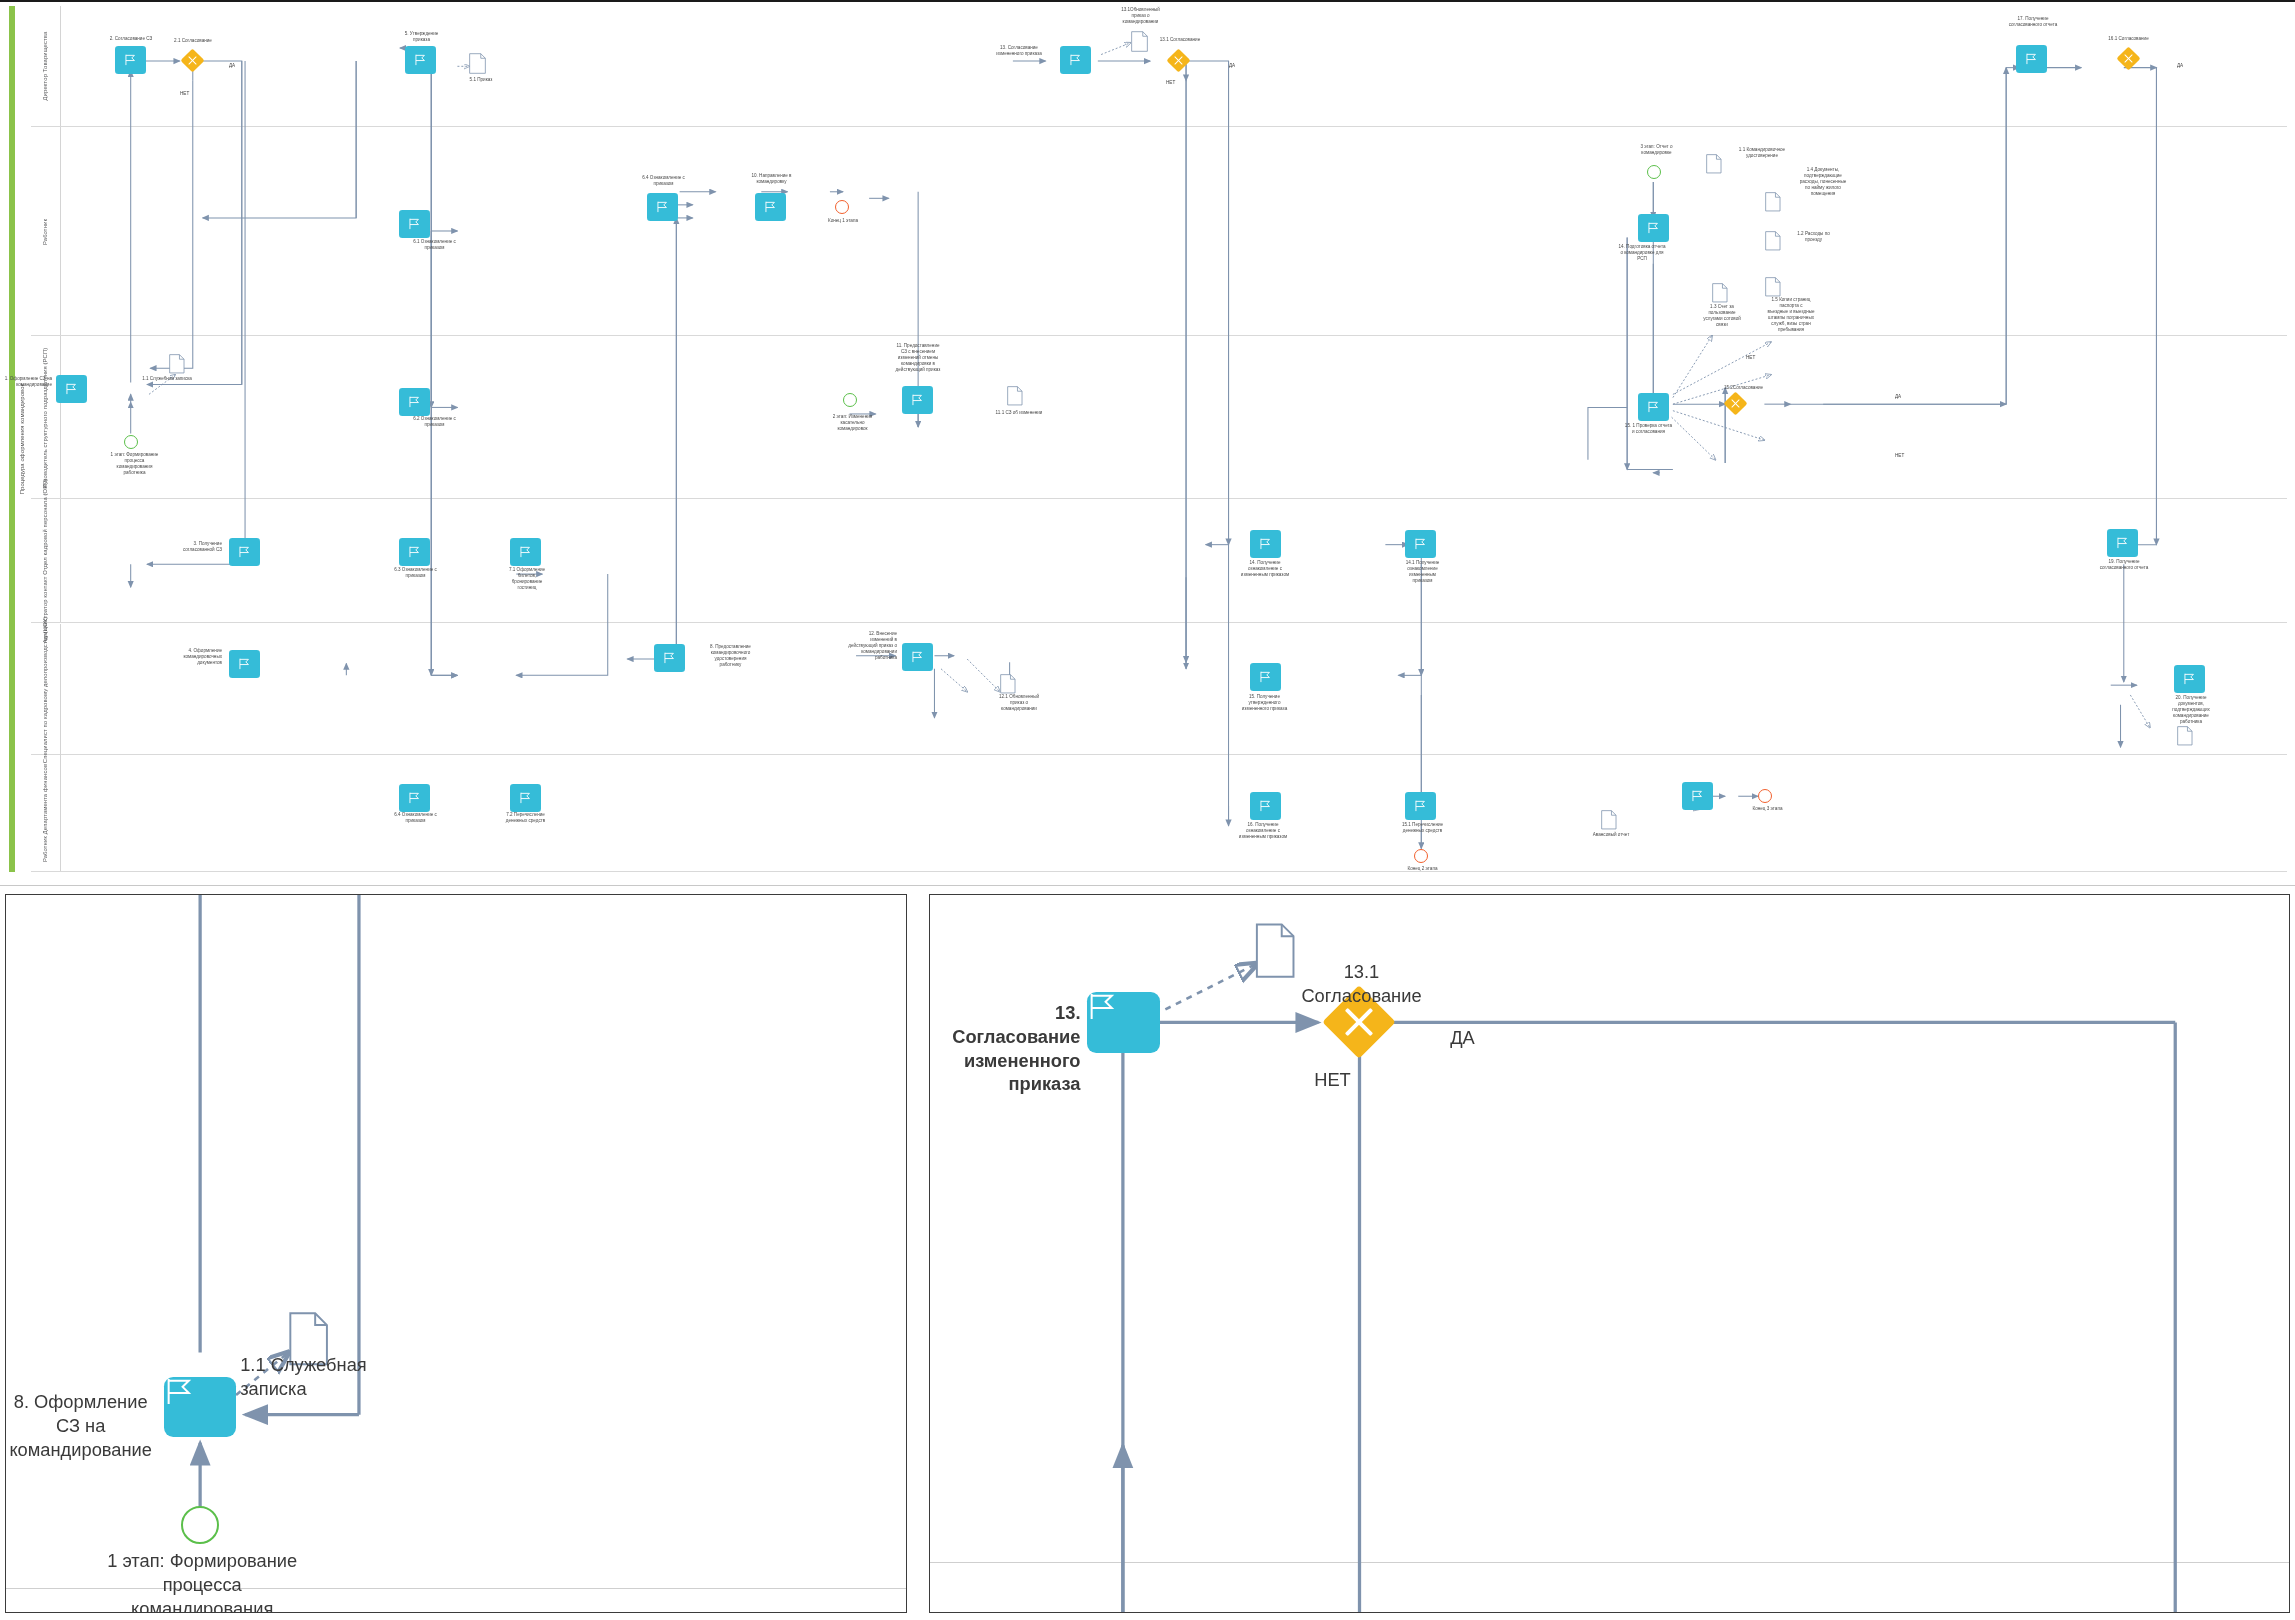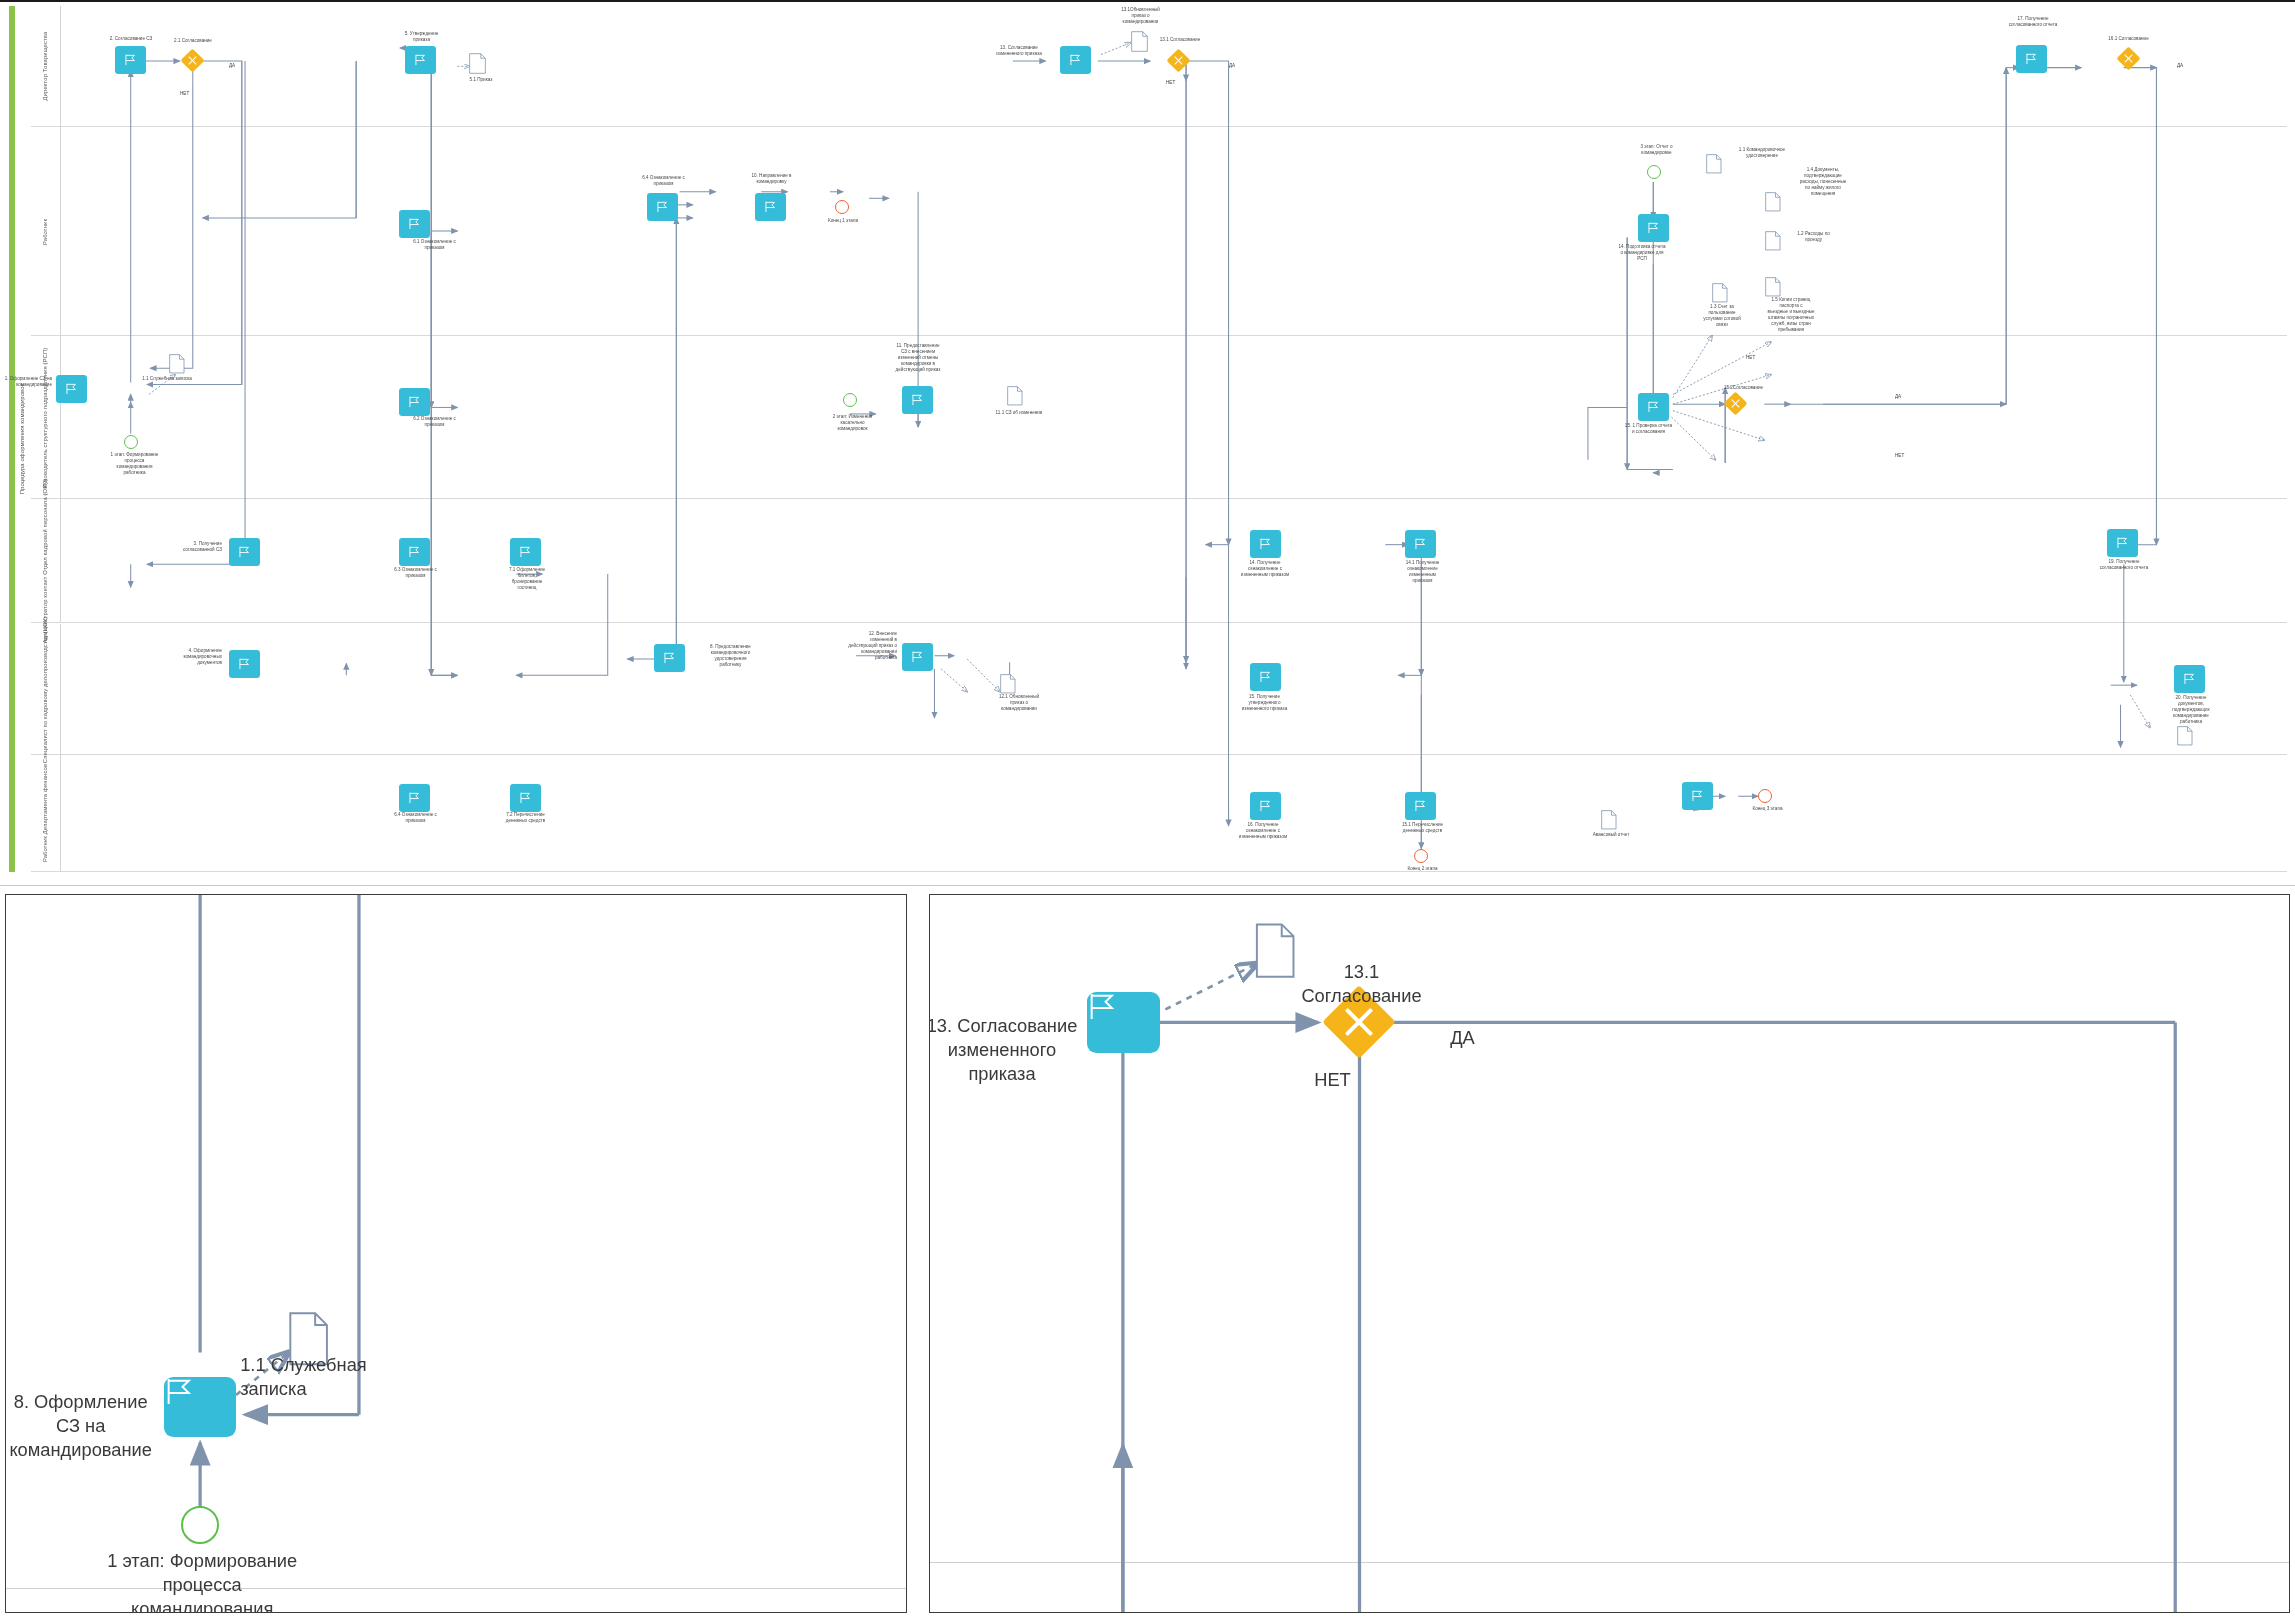--- a/index.html
+++ b/index.html
@@ -790,21 +790,21 @@
       </g>
       <path d="M500,45 h38 l18 18 v62 H500 z" fill="#fff" stroke="#7f93ad" stroke-width="3"></path>
       <path d="M538,45 v18 h18" fill="none" stroke="#7f93ad" stroke-width="3"></path>
     </svg>
 
     <div class="dtask" style="left:157px;top:97px;width:73px;height:61px;">
       <svg width="31" height="29" viewBox="0 0 20 18">
           <path d="M3 1 V17 M3 2 h13 l-4 4 4 4 H3" fill="none" stroke="#fff" stroke-width="1.3"></path>
         </svg>
     </div>
-    <div class="dlbl" style="left:-6.5px;top:119px;width:157px;text-align:center;">13. Согласование
+    <div class="dlbl" style="left:-6.5px;top:106px;width:157px;text-align:right;font-weight:bold;">13. Согласование
 измененного приказа</div>
     <div class="dgw" style="left:403px;top:101px;width:52px;height:52px;"></div>
     <div class="dlbl" style="left:353px;top:65px;width:157px;">13.1 Согласование</div>
     <div class="dlbl" style="left:503px;top:131px;width:59px;">ДА</div>
     <div class="dlbl" style="left:373px;top:173px;width:59px;">НЕТ</div>
   </div>
 
 </div>
 
 

